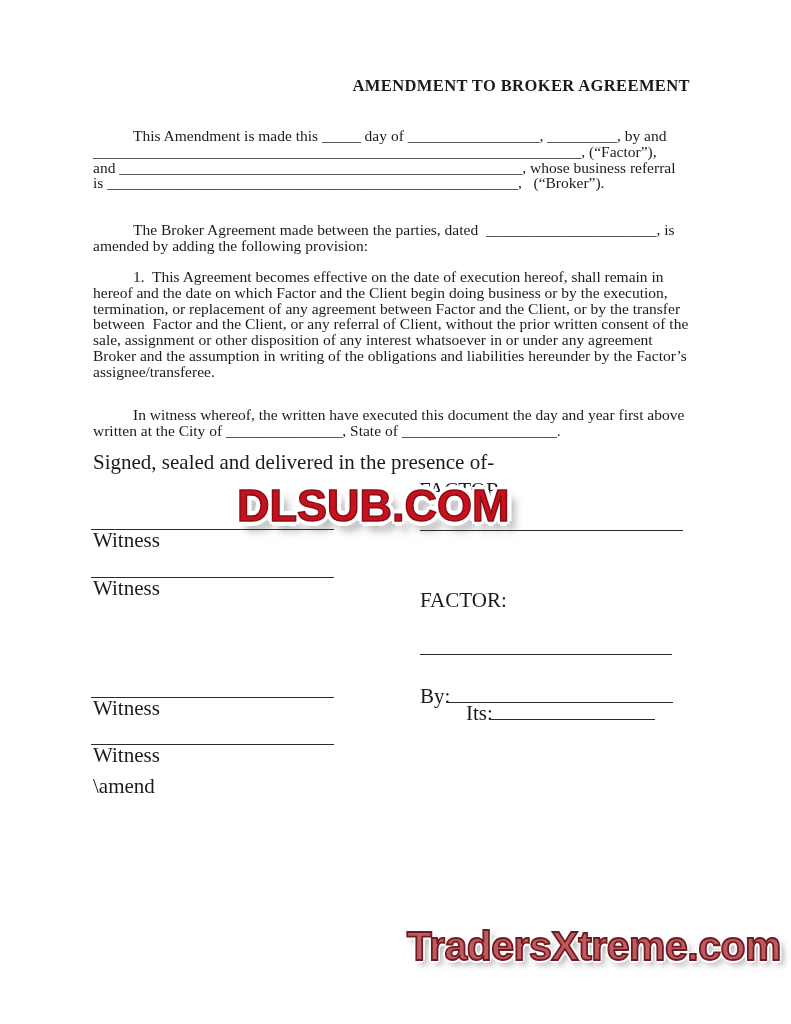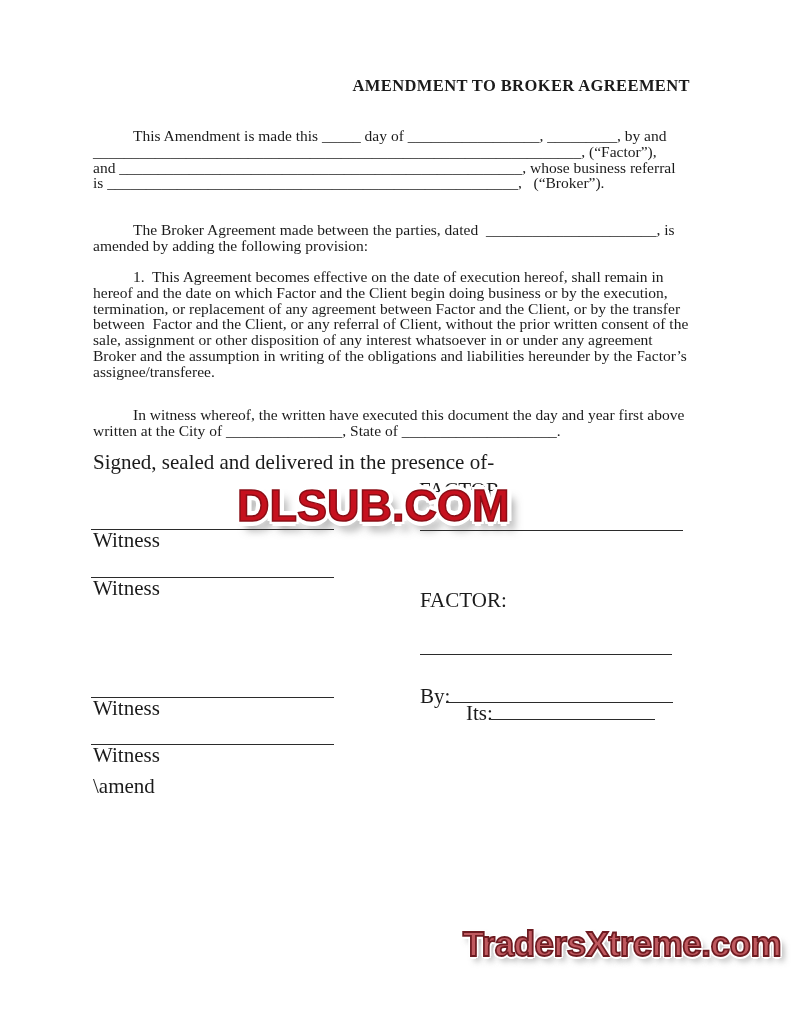--- a/index.html
+++ b/index.html
@@ -22,21 +22,21 @@
   
   .dlsub{position:absolute;left:237px;top:483px;z-index:5;
          font-family:Liberation Sans, sans-serif;font-weight:bold;font-size:45px;line-height:1;
          color:#c6111e;-webkit-text-stroke:1.5px #8a0d15;letter-spacing:0px;
          text-shadow:3px 0 0 #fff,-3px 0 0 #fff,0 3px 0 #fff,0 -3px 0 #fff,
                      3px 3px 0 #fff,-3px 3px 0 #fff,3px -3px 0 #fff,-3px -3px 0 #fff,
                      5px 0 0 #fff,-5px 0 0 #fff,0 5px 0 #fff,0 -5px 0 #fff,
                      7px 9px 9px rgba(70,70,70,.55);}
   
   .tradersx{position:absolute;right:10px;top:926px;z-index:5;
-         font-family:"Liberation Sans",sans-serif;font-weight:bold;font-size:35px;line-height:1;
+         font-family:"Liberation Sans",sans-serif;font-weight:bold;font-size:41px;line-height:1;
          letter-spacing:-0.5px;color:#c05a60;-webkit-text-stroke:1.8px #6e1b21;
          text-shadow:2.5px 0 0 #fff,-2.5px 0 0 #fff,0 2.5px 0 #fff,0 -2.5px 0 #fff,
                      2px 2px 0 #fff,-2px 2px 0 #fff,2px -2px 0 #fff,-2px -2px 0 #fff,
                      4px 5px 6px rgba(100,100,100,.6);}
 </style>
 </head>
 <body>
 
 <div class="page">
 

